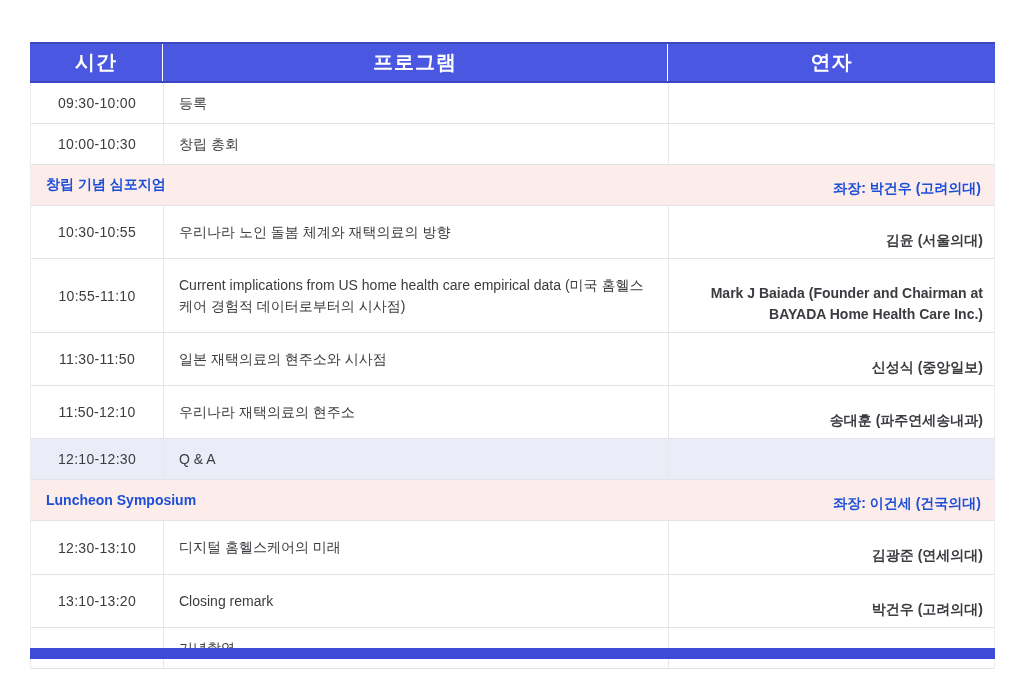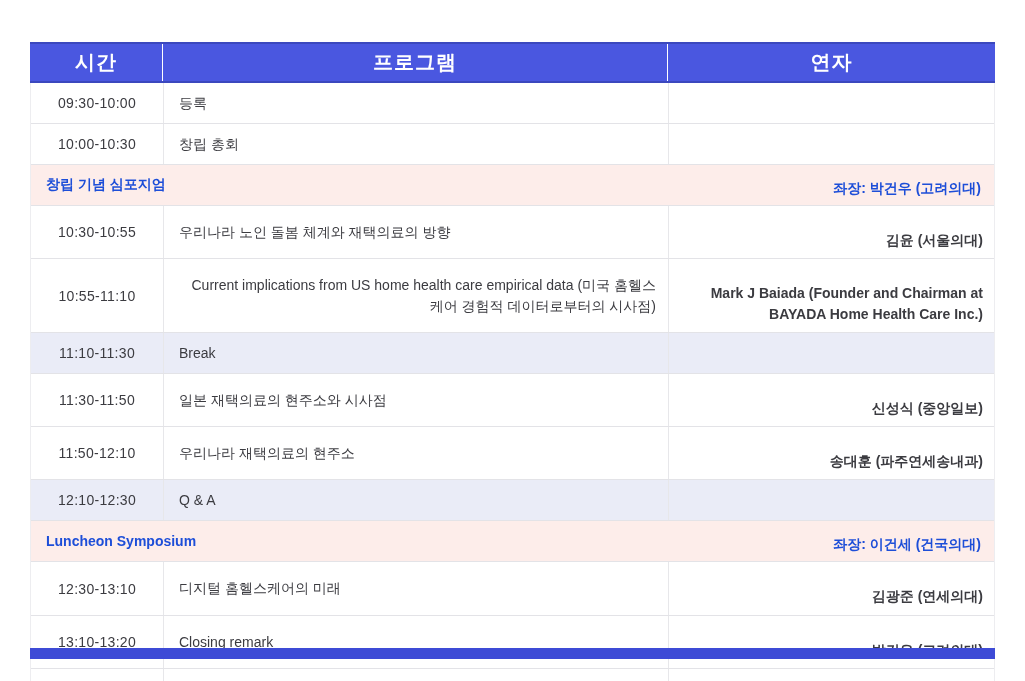--- a/index.html
+++ b/index.html
@@ -26,21 +26,21 @@
     border-left:1px solid #ededf0; border-right:1px solid #ededf0;
   }
   .row {
     display:flex; min-height:41px; border-bottom:1px solid #e3e3e7;
     font-size:14px; color:#3b3b40; background:#ffffff;
   }
   .cell { display:flex; align-items:center; }
   .cell.time { justify-content:center; letter-spacing:0.3px; }
   .cell.program {
     border-left:1px solid #e7e7ea; padding:8px 12px 8px 15px;
-    line-height:1.45; text-align:right;
+    line-height:1.45; text-align:left;
   }
   .cell.speaker {
     border-left:1px solid #e7e7ea; justify-content:flex-end;
     padding:24px 13px 8px 10px; text-align:right; line-height:1.45;font-weight:bold;
   }
   .row.highlight { background:#eaecf7; }
   .row.section { background:#fdedea; font-weight:bold; color:#1d4ed8; }
   .row.section .cell.section-title {
     flex:1 1 auto; padding:8px 12px 8px 15px; border-left:none;
   }
@@ -80,25 +80,20 @@
       <div class="row">
         <div class="cell time col-time">10:30-10:55</div>
         <div class="cell program col-program">우리나라 노인 돌봄 체계와 재택의료의 방향</div>
         <div class="cell speaker col-speaker">김윤 (서울의대)</div>
       </div>
       <div class="row">
         <div class="cell time col-time">10:55-11:10</div>
         <div class="cell program col-program">Current implications from US home health care empirical data (미국 홈헬스케어 경험적 데이터로부터의 시사점)</div>
         <div class="cell speaker col-speaker">Mark J Baiada (Founder and Chairman at BAYADA Home Health Care Inc.)</div>
       </div>
-      <div class="row highlight">
-        <div class="cell time col-time">11:10-11:30</div>
-        <div class="cell program col-program">Break</div>
-        <div class="cell speaker col-speaker"></div>
-      </div>
       <div class="row">
         <div class="cell time col-time">11:30-11:50</div>
         <div class="cell program col-program">일본 재택의료의 현주소와 시사점</div>
         <div class="cell speaker col-speaker">신성식 (중앙일보)</div>
       </div>
       <div class="row">
         <div class="cell time col-time">11:50-12:10</div>
         <div class="cell program col-program">우리나라 재택의료의 현주소</div>
         <div class="cell speaker col-speaker">송대훈 (파주연세송내과)</div>
       </div>

